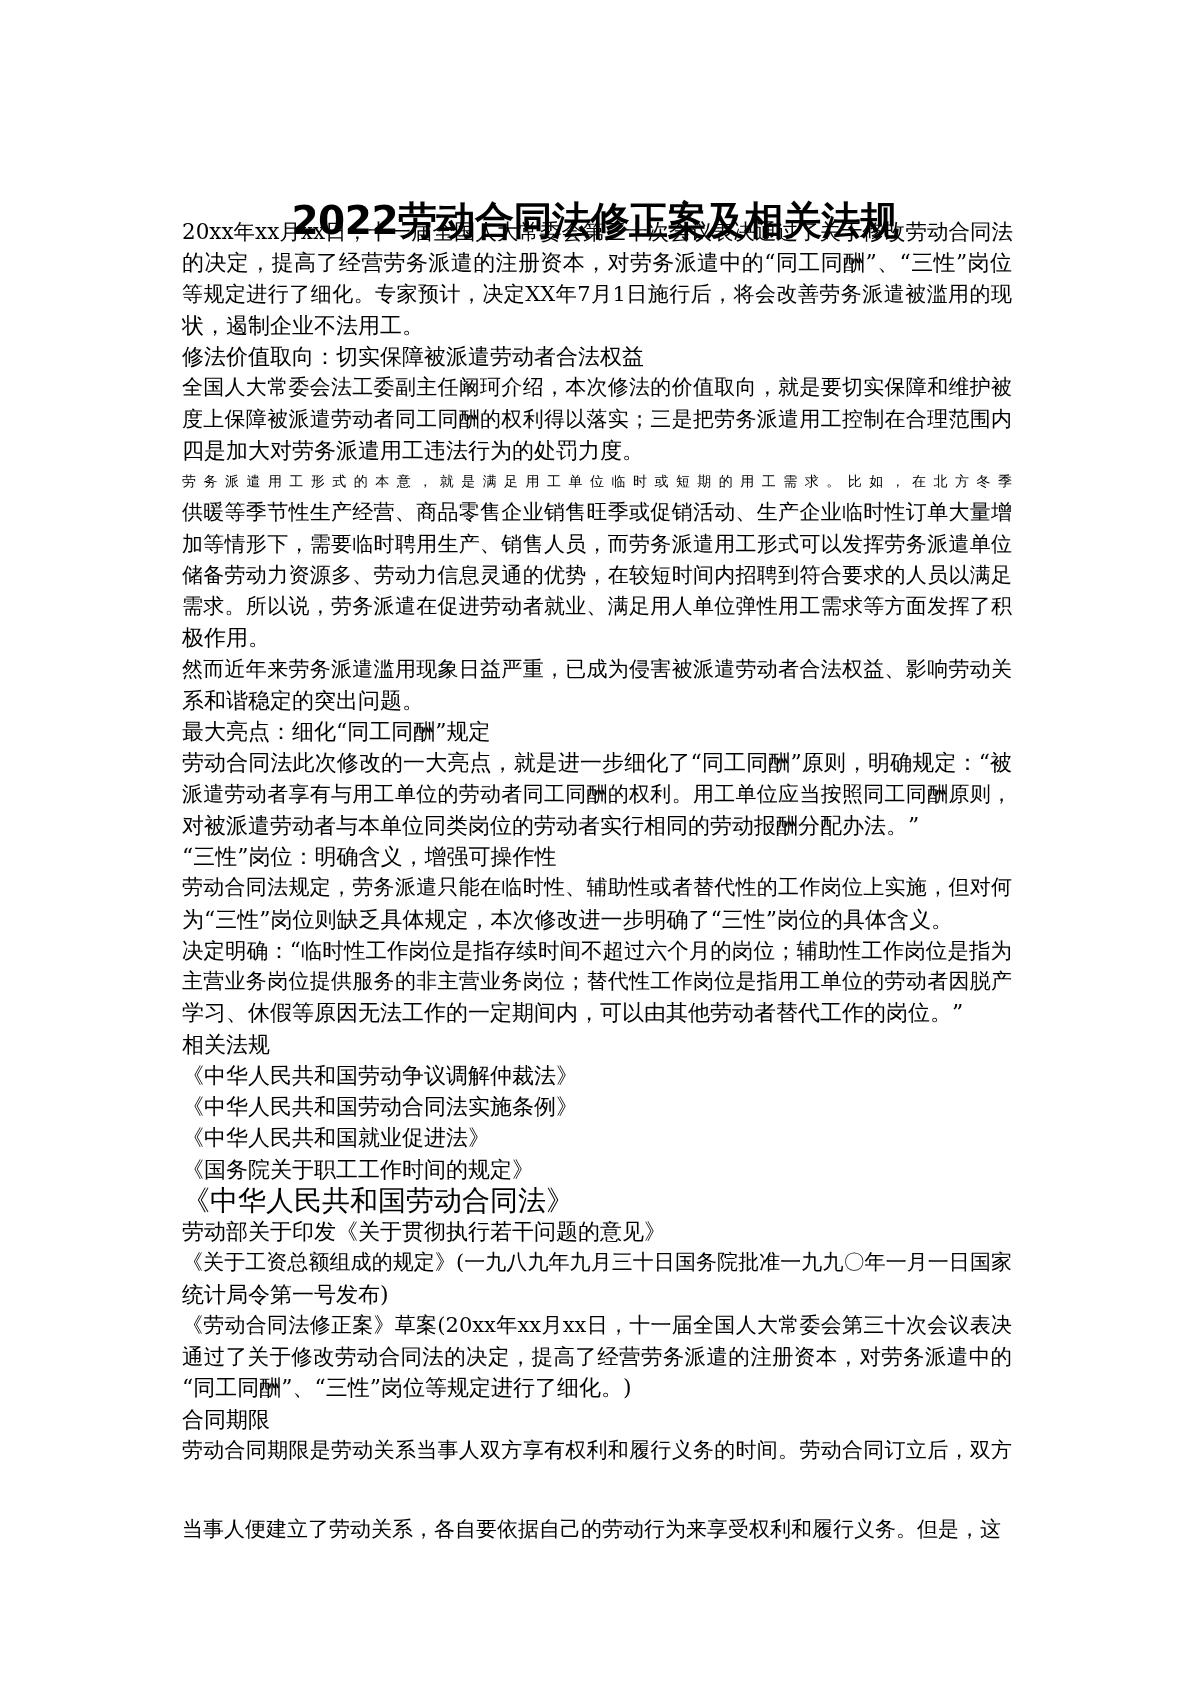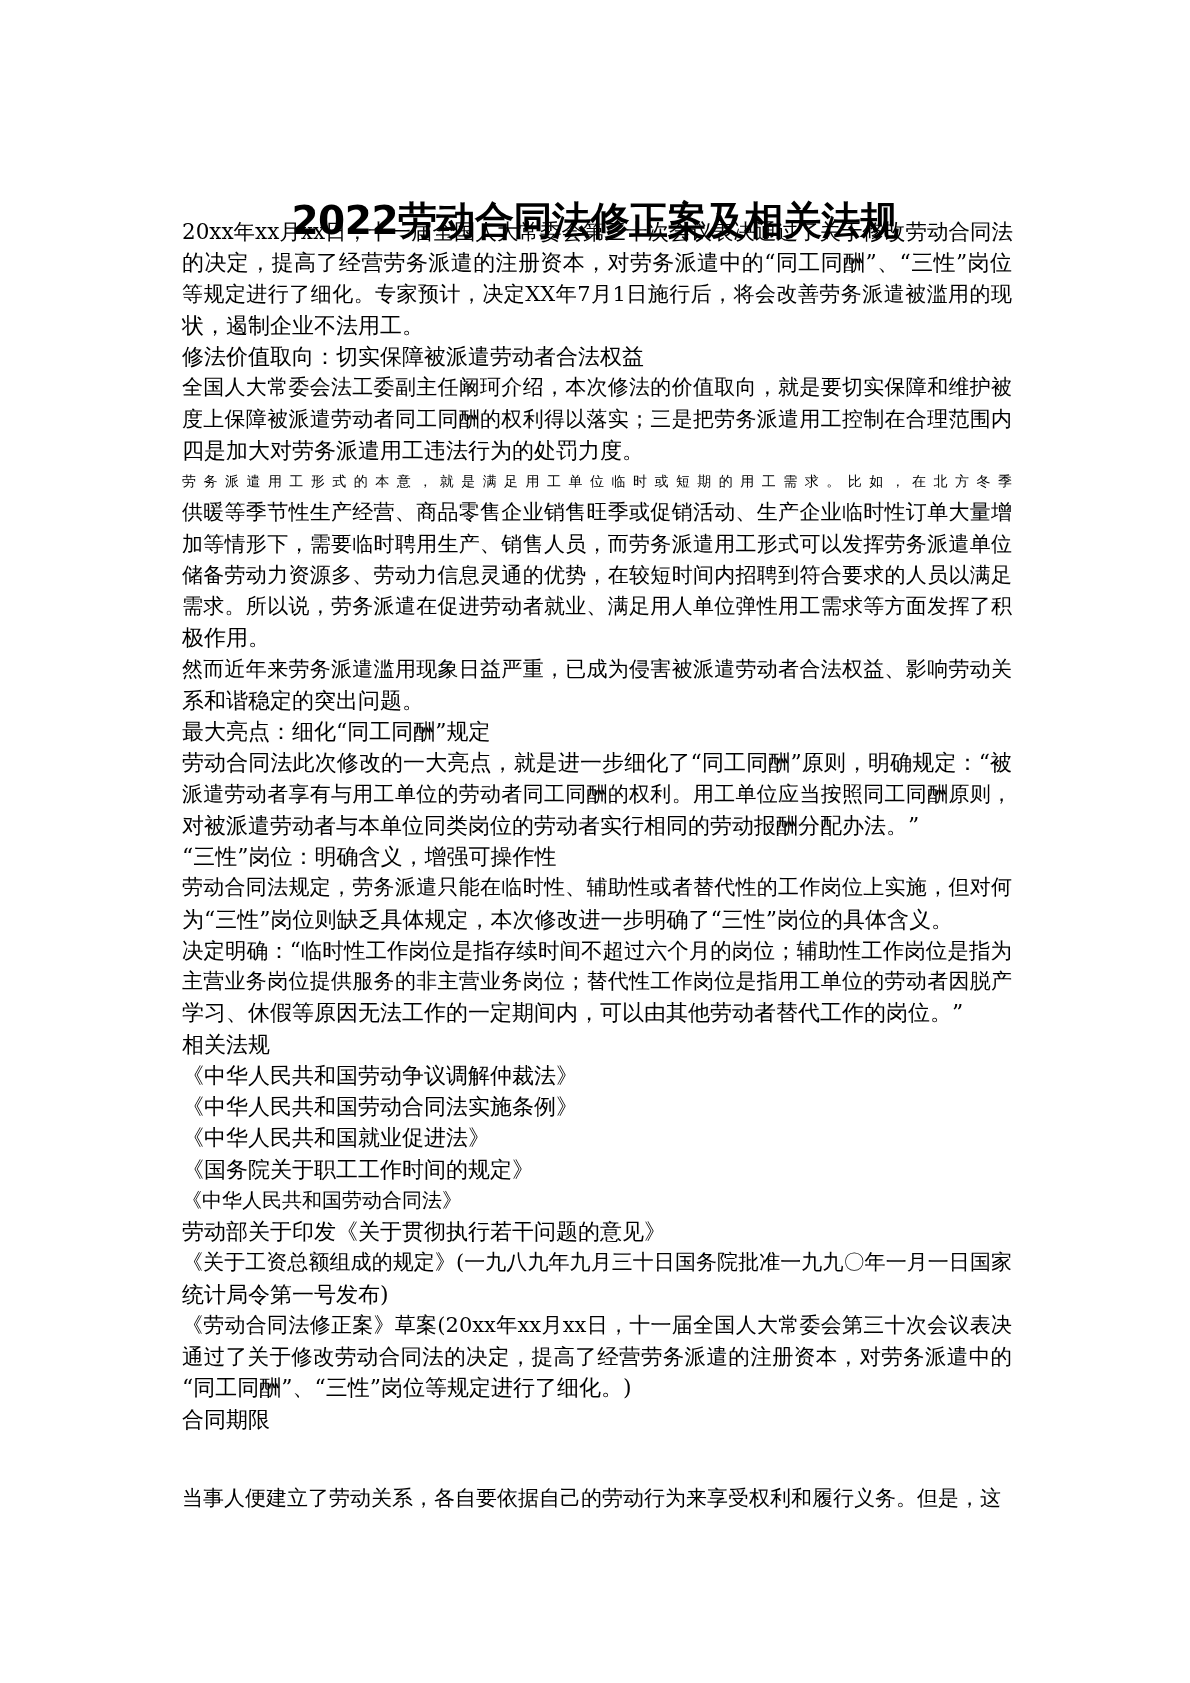--- a/index.html
+++ b/index.html
@@ -116,34 +116,35 @@
       <div>
         <span class="line last" style="font-size: 22px;">《中华人民共和国劳动合同法实施条例》</span>
       </div>
       <div>
         <span class="line last" style="font-size: 22px;">《中华人民共和国就业促进法》</span>
       </div>
       <div>
         <span class="line last" style="font-size: 22px;">《国务院关于职工工作时间的规定》</span>
       </div>
       <div>
-        <span class="line last" style="font-size: 20px;">《中华人民共和国劳动合同法》</span>
+        <span class="line last" style="font-size: 28px;">《中华人民共和国劳动合同法》</span>
       </div>
       <div>
         <span class="line last" style="font-size: 22px;">劳动部关于印发《关于贯彻执行若干问题的意见》</span>
       </div>
       <div>
         <span class="line" style="font-size: 21px;">《关于工资总额组成的规定》(一九八九年九月三十日国务院批准一九九〇年一月一日国家</span>
         <span class="line last" style="font-size: 22px;">统计局令第一号发布)</span>
       </div>
       <div>
         <span class="line" style="font-size: 21px;">《劳动合同法修正案》草案(20xx年xx月xx日，十一届全国人大常委会第三十次会议表决</span>
         <span class="line" style="font-size: 21.5px;">通过了关于修改劳动合同法的决定，提高了经营劳务派遣的注册资本，对劳务派遣中的</span>
         <span class="line last" style="font-size: 22px;">“同工同酬”、“三性”岗位等规定进行了细化。)</span>
       </div>
       <div>
         <span class="line last" style="font-size: 22px;">合同期限</span>
       </div>
       <div>
+        <span class="line" style="font-size: 21px;">劳动合同期限是劳动关系当事人双方享有权利和履行义务的时间。劳动合同订立后，双方</span>
         <span class="line last" style="font-size: 21px; margin-top: 48px;">当事人便建立了劳动关系，各自要依据自己的劳动行为来享受权利和履行义务。但是，这</span>
       </div>
     </div>
 </div>
 
 </body></html>

